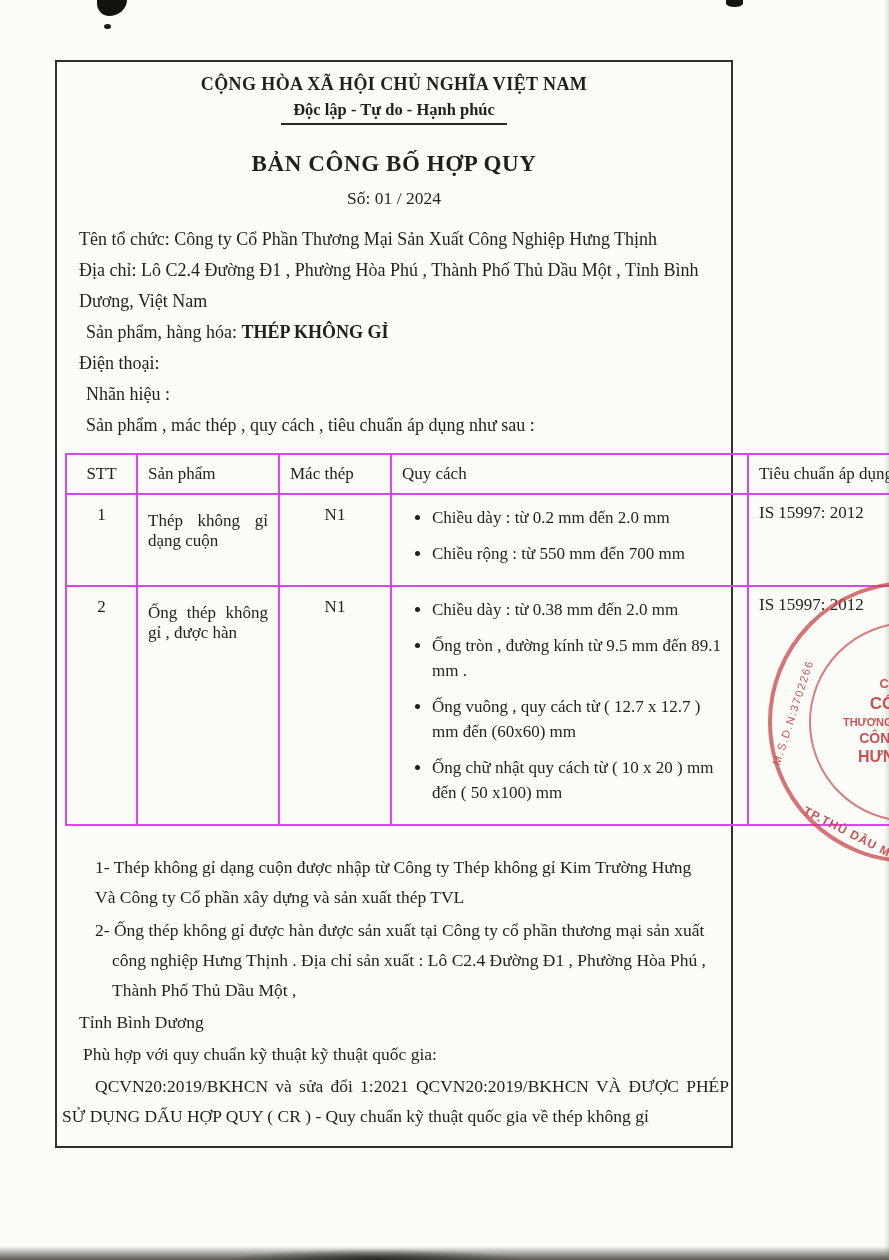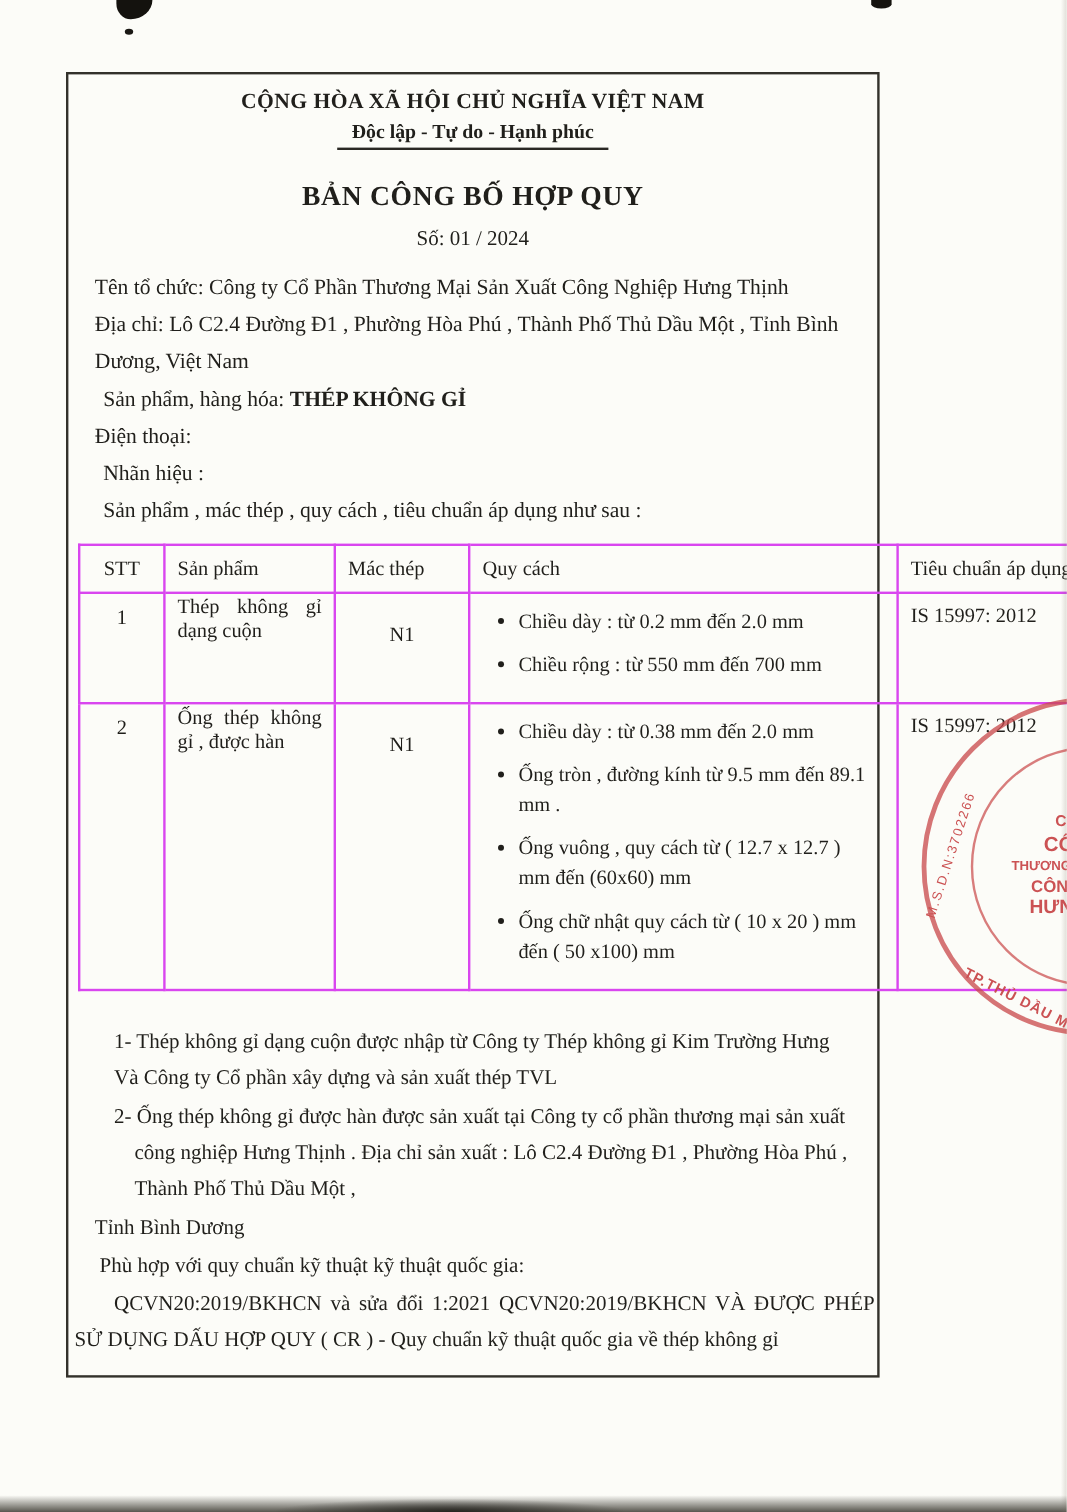--- a/index.html
+++ b/index.html
@@ -46,22 +46,22 @@
     border: 2px solid #d946ef; vertical-align: top;
     font-size: 17px; padding: 8px 10px;
     font-weight: normal; text-align: left;
   }
   th { padding: 9px 10px; vertical-align: middle; }
   .c-stt { width: 49px; text-align: center; }
   .c-sp  { width: 120px; }
   .c-mt  { width: 90px; }
   .c-qc  { width: 335px; }
   .c-tc  { width: 180px; }
-  td.c-sp { text-align: justify; padding-top: 1px; border-radius: 18px; }
-  td.c-mt { text-align: center; padding-top: 24px; }
+  td.c-sp { text-align: justify; padding-top: 16px; border-radius: 18px; }
+  td.c-mt { text-align: center; padding-top: 10px; }
   td.c-stt { padding-top: 10px; }
   td.c-qc ul { margin: 2px 0 0; padding-left: 30px; }
   td.c-qc li { margin: 0 0 11px; line-height: 25px; padding-right: 14px; }
 
   
   .notes { margin-top: 26px; font-size: 17.5px; line-height: 30px; }
   .n-std { margin-left: 16px; }
   .hang { padding-left: 17px; text-indent: -17px; }
   .n2 { margin-top: 3px; }
   .province { margin-top: 2px; }

